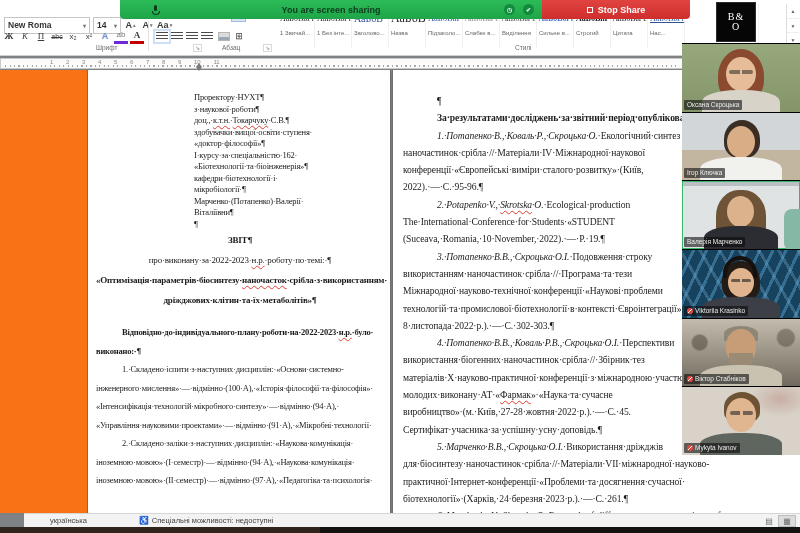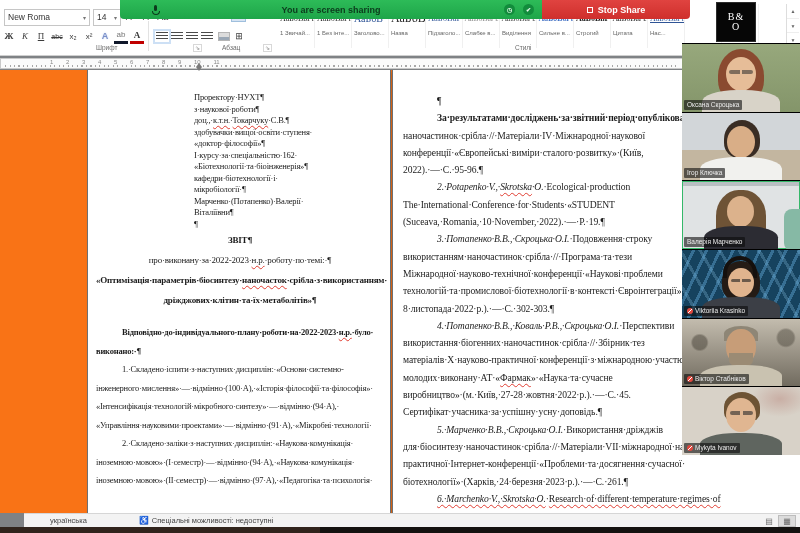--- a/index.html
+++ b/index.html
@@ -1,40 +1,40 @@
 <!DOCTYPE html>
 <html><head>
 <meta charset="utf-8">
 <style>
   html,body{margin:0;padding:0;background:#555;}
   *{box-sizing:border-box;}
   .app{position:relative;width:800px;height:533px;overflow:hidden;background:#7f8285;font-family:"Liberation Sans",sans-serif;}
 
   
   .ribbon{position:absolute;left:0;top:0;width:800px;height:56px;background:#fff;border-bottom:1px solid #cfcfcf;z-index:2;}
-  .r1{position:absolute;left:0;top:7px;height:20px;display:flex;align-items:center;}
+  .r1{position:absolute;left:0;top:15px;height:20px;display:flex;align-items:center;font-weight:bold;}
   .combo{display:inline-flex;align-items:center;justify-content:space-between;border:1px solid #c6c6c6;height:17px;font-size:8.5px;color:#333;padding:0 3px;background:#fff;}
   .fname{width:86px;margin-left:4px;}
   .fsize{width:28px;margin-left:3px;}
   .da{font-size:6px;color:#777;margin-left:2px;}
   .rbtn{display:inline-flex;align-items:center;justify-content:center;min-width:15px;height:17px;margin-left:2px;font-size:9px;color:#3b3b3b;}
   .rbtn.arrow-up::after{content:"▴";font-size:5px;color:#777;margin-left:1px;vertical-align:top;}
   .rbtn.arrow-dn::after{content:"▾";font-size:5px;color:#777;margin-left:1px;}
   .rbtn.dd::after{content:"▾";font-size:5px;color:#777;margin-left:1px;}
   .pgrow1{position:absolute;left:212px;top:5px;display:flex;}
   .toggled{background:#d5e3f2;border:1px solid #9fbfdd;}
   .r2{position:absolute;left:0;top:27px;height:18px;display:flex;align-items:center;}
   .ib{display:inline-flex;align-items:center;justify-content:center;min-width:14px;height:16px;margin-left:2px;font-size:9px;color:#3b3b3b;}
   .b-bold{font-weight:bold;font-family:"Liberation Serif",serif;}
   .b-ital{font-style:italic;font-family:"Liberation Serif",serif;}
   .b-und{text-decoration:underline;font-family:"Liberation Serif",serif;}
   .b-str{text-decoration:line-through;font-size:7px;}
   .b-sub,.b-sup{font-size:8px;}
   .b-eff{color:#7a8fc9;text-shadow:0 0 2px #bcd0f0;font-weight:bold;}
-  .b-hl{border-bottom:3px solid #0f172a;font-size:8px;color:#777;}
+  .b-hl{border-bottom:3px solid #6d28d9;font-size:8px;color:#777;}
   .b-fc{border-bottom:3px solid #c00000;font-weight:bold;font-family:"Liberation Serif",serif;}
   .vsep{width:1px;height:30px;background:#e2e2e2;margin:0 4px;align-self:center;}
   .ali{width:12px;height:9px;margin-left:3px;background:repeating-linear-gradient(180deg,#4a4a4a 0 1px,transparent 1px 3px);}
   .ali.on{outline:2px solid #cde0f5;outline-offset:1px;}
   .bucket{width:12px;height:9px;margin-left:5px;background:linear-gradient(180deg,#dcdcdc 55%,#9aa7b5 55%);border:1px solid #b5b5b5;}
   .glabels{position:absolute;left:0;top:44px;width:100%;height:11px;font-size:6.5px;color:#6b6b6b;}
   .glabel{position:absolute;top:0;}
   .launcher{position:absolute;top:0;font-size:6px;color:#8a8a8a;border:1px solid #d8d8d8;line-height:6px;padding:0 1px;}
   
   .sgal{position:absolute;left:278px;top:4px;width:505px;height:44px;display:flex;overflow:hidden;}
@@ -329,20 +329,21 @@
         <div class="dline bj"><span>інженерного·мислення»·—·відмінно·(100·А),·«Історія·філософії·та·філософія»·</span></div>
         <div class="dline bj"><span>«Інтенсифікація·технологій·мікробного·синтезу»·—·відмінно·(94·А),·</span></div>
         <div class="dline bj"><span>«Управління·науковими·проектами»·—·відмінно·(91·А),·«Мікробні·технології·</span></div>
         <div class="dline bj ind"><span>2.·Складено·заліки·з·наступних·дисциплін:·«Наукова·комунікація·</span></div>
         <div class="dline bj"><span>іноземною·мовою»·(І·семестр)·—·відмінно·(94·А),·«Наукова·комунікація·</span></div>
         <div class="dline bj"><span>іноземною·мовою»·(ІІ·семестр)·—·відмінно·(97·А),·«Педагогіка·та·психологія·</span></div>
       </div>
     <div class="page p2">
         <div class="dline ind"><span>¶</span></div>
         <div class="dline ind b"><span>За·результатами·досліджень·за·звітний·період·опубліковано:¶</span></div>
+        <div class="dline ind"><span class="i">1.·Потапенко·В.,·Коваль·Р.,·Скроцька·О.</span><span>·Екологічний·синтез</span></div>
         <div class="dline "><span>наночастинок·срібла·//·Матеріали·IV·Міжнародної·наукової</span></div>
         <div class="dline "><span>конференції·«Європейські·виміри·сталого·розвитку»·(Київ,</span></div>
         <div class="dline "><span>2022).·—·С.·95-96.¶</span></div>
         <div class="dline ind"><span class="i">2.·Potapenko·V.,·</span><span class="i sq">Skrotska</span><span class="i">·O.</span><span>·Ecological·production</span></div>
         <div class="dline "><span>The·International·Conference·for·Students·«STUDENT</span></div>
         <div class="dline "><span>(Suceava,·Romania,·10·November,·2022).·—·P.·19.¶</span></div>
         <div class="dline ind"><span class="i">3.·Потапенко·В.В.,·Скроцька·О.І.</span><span>·Подовження·строку</span></div>
         <div class="dline "><span>використанням·наночастинок·срібла·//·Програма·та·тези</span></div>
         <div class="dline "><span>Міжнародної·науково-технічної·конференції·«Наукові·проблеми</span></div>
         <div class="dline "><span>технологій·та·промислової·біотехнології·в·контексті·Євроінтеграції»</span></div>

